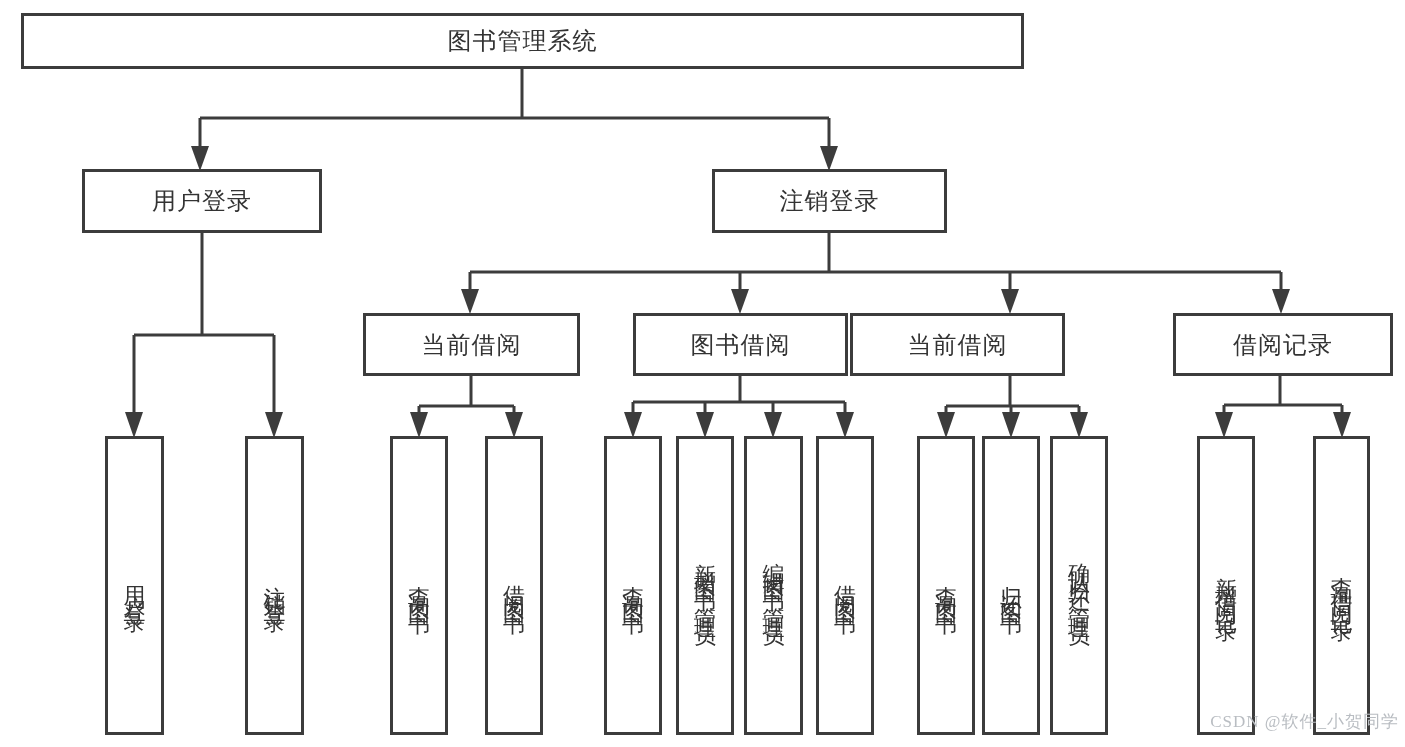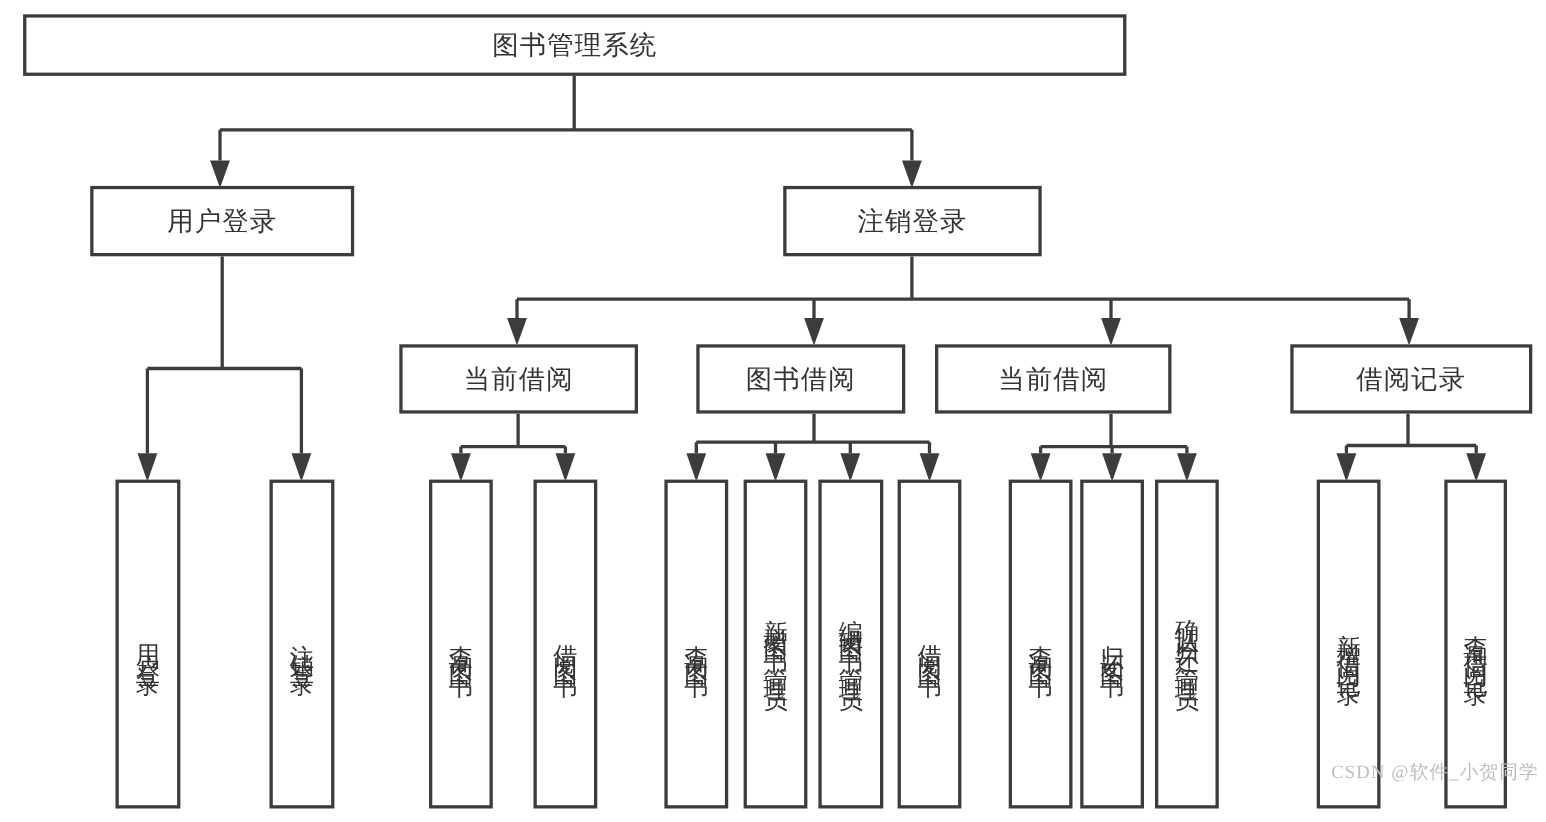--- a/index.html
+++ b/index.html
@@ -39,21 +39,21 @@
   }
   .leaf .vtext{
     writing-mode:vertical-rl;
     font-size:22px;
     letter-spacing:9px;
     line-height:1;
     color:var(--text);
   }
   #watermark{
     position:absolute;
-    right:6px;top:690px;
+    right:6px;top:710px;
     font-size:17px;
     letter-spacing:1px;
     color:var(--watermark);
     white-space:nowrap;
   }
 </style>
 </head>
 <body>
 
 <div id="stage">
@@ -90,21 +90,21 @@
       <polygon points="1333,412 1351,412 1342,438"></polygon>
     </g>
   </svg>
 
   <div class="node" style="left:21px;top:13px;width:1003px;height:56px;">图书管理系统</div>
 
   <div class="node" style="left:82px;top:169px;width:240px;height:64px;">用户登录</div>
   <div class="node" style="left:712px;top:169px;width:235px;height:64px;">注销登录</div>
 
   <div class="node" style="left:363px;top:313px;width:217px;height:63px;">当前借阅</div>
-  <div class="node" style="left:633px;top:313px;width:190px;height:63px;">图书借阅</div>
+  <div class="node" style="left:633px;top:313px;width:215px;height:63px;">图书借阅</div>
   <div class="node" style="left:850px;top:313px;width:215px;height:63px;">当前借阅</div>
   <div class="node" style="left:1173px;top:313px;width:220px;height:63px;">借阅记录</div>
 
   <div class="leaf" style="left:105px;width:59px;">
     <span class="vtext">用户登录</span>
   </div>
   <div class="leaf" style="left:245px;width:59px;">
     <span class="vtext">注销登录</span>
   </div>
   <div class="leaf" style="left:390px;width:58px;">

